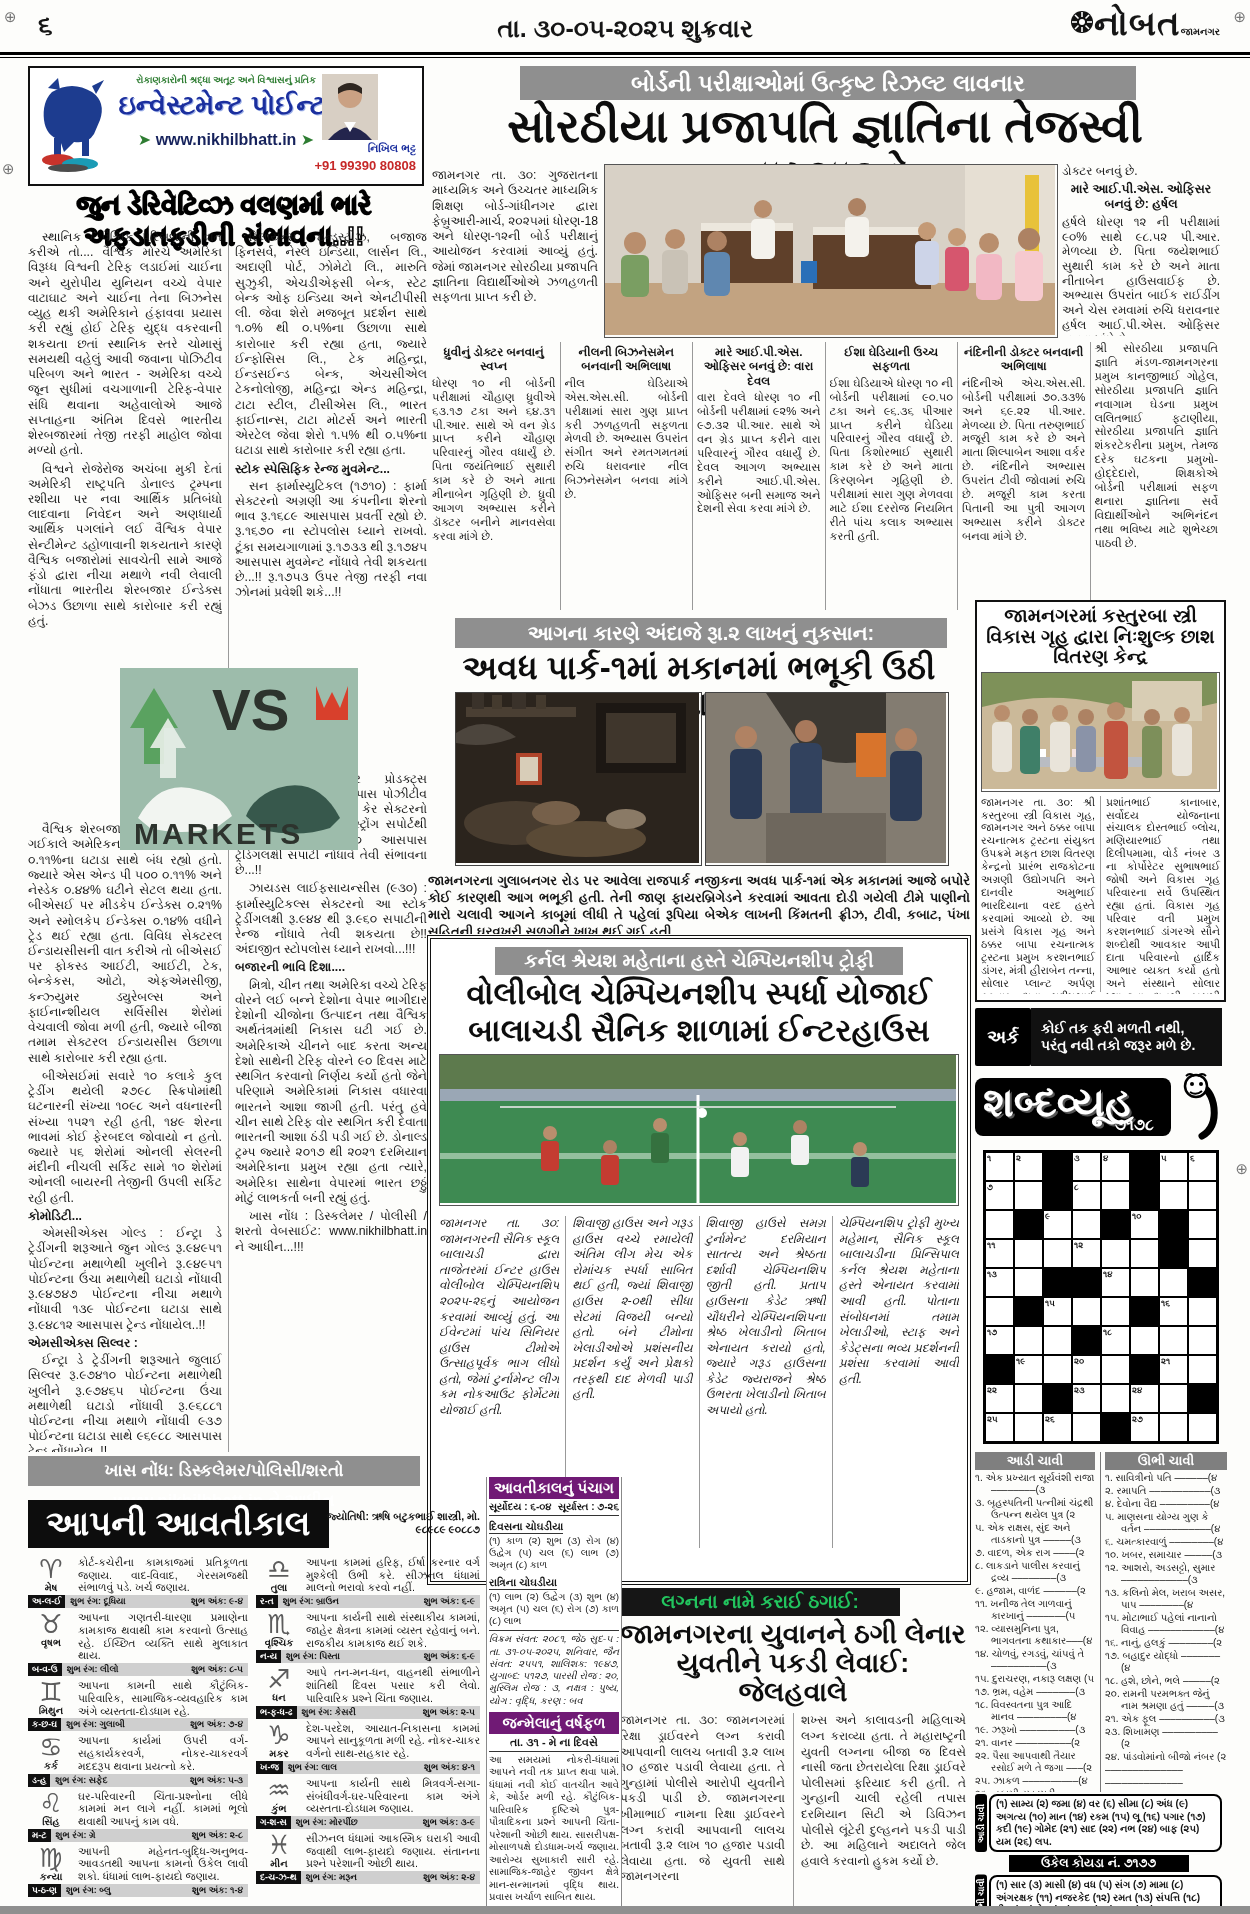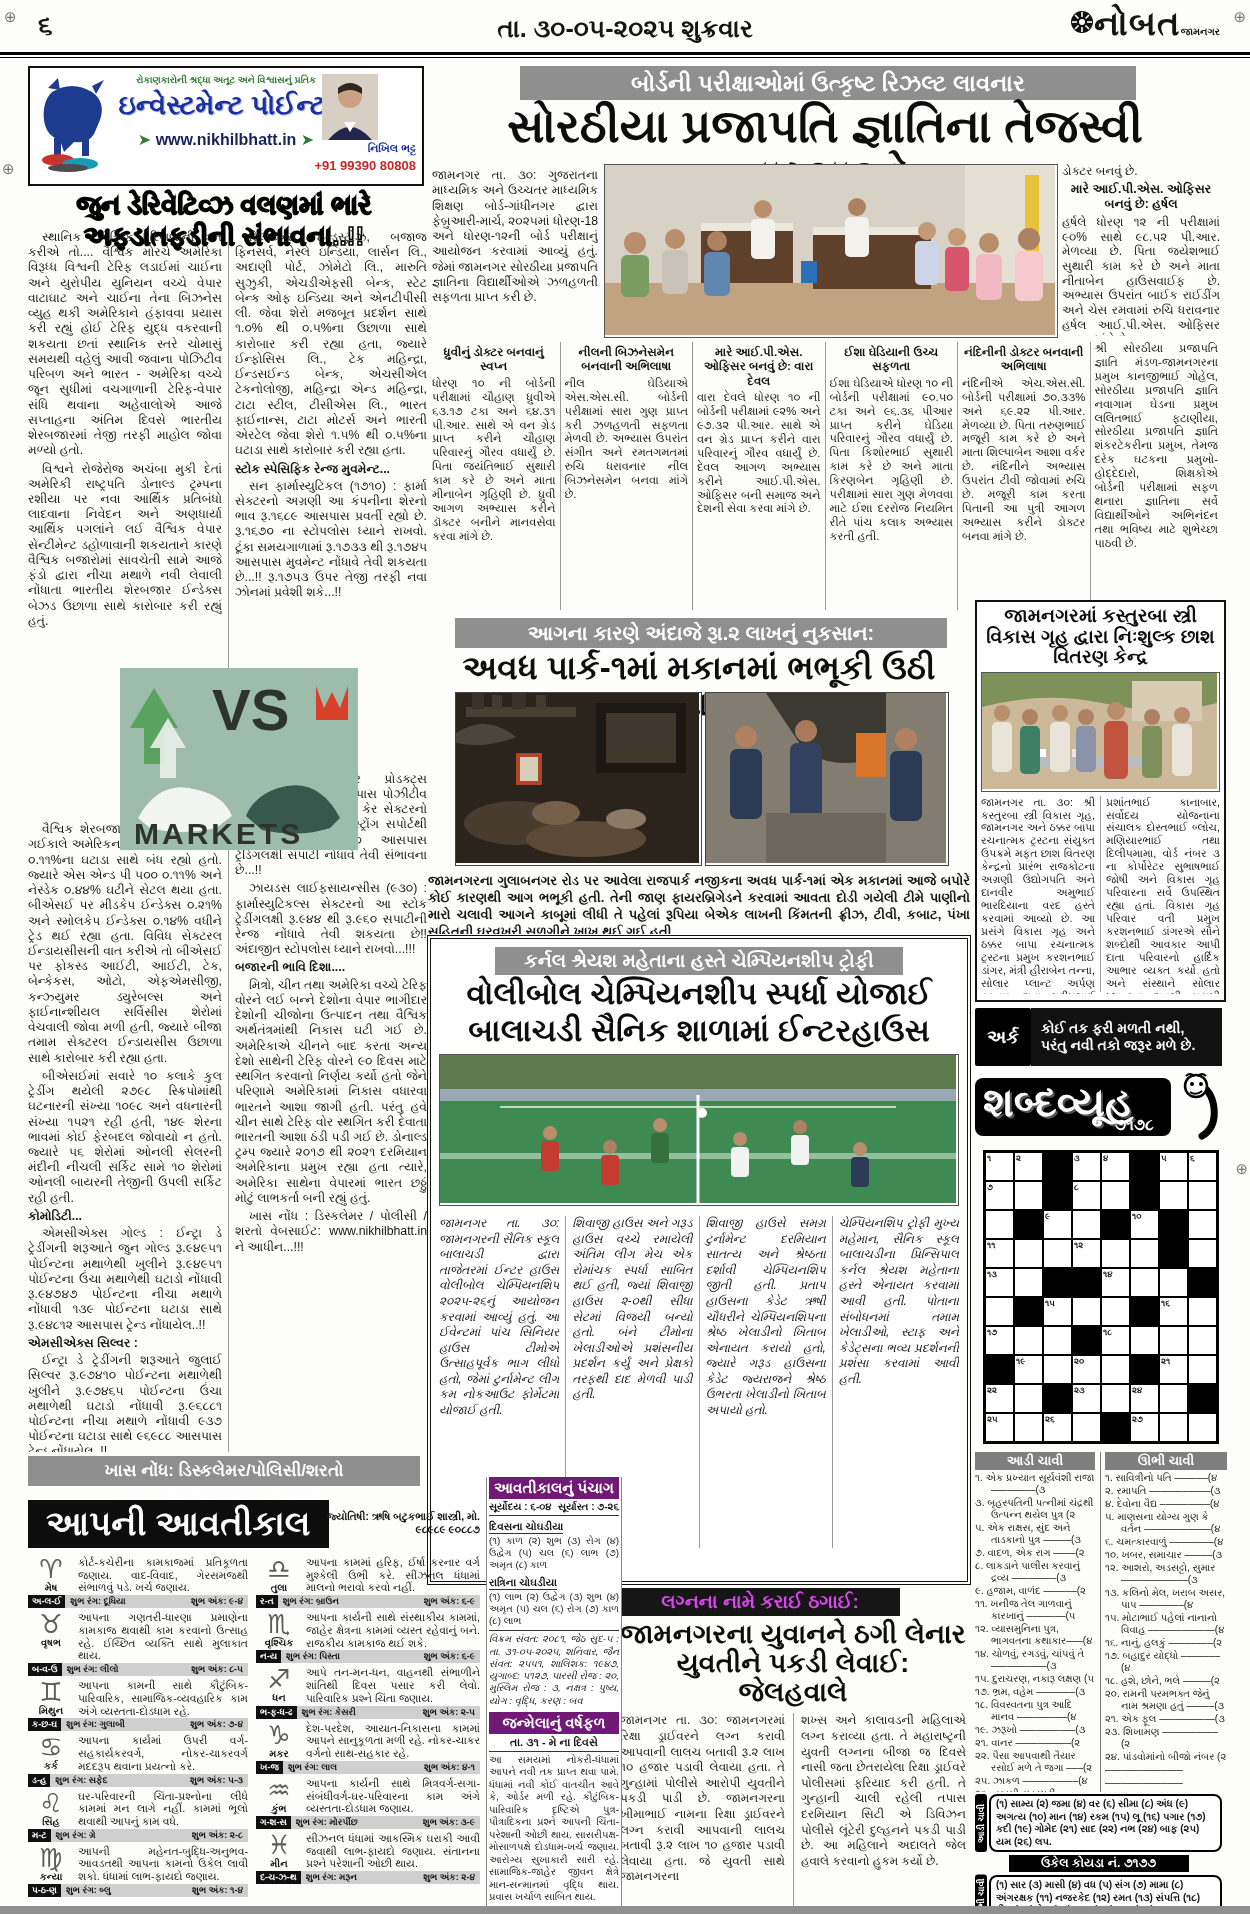--- a/index.html
+++ b/index.html
@@ -4,21 +4,21 @@
 <style>
   html,body{margin:0;padding:0;background:#e9e7e2;}
   .sheet{position:relative;width:1250px;height:1914px;margin:0 auto;background:#fdfdfb;
          font-family:"Liberation Sans","DejaVu Sans",sans-serif;color:#151515;overflow:hidden;}
   .abs{position:absolute;}
   .clip{overflow:hidden;}
   .jc{text-align:justify;}
   .ctr{text-align:center;}
   .b{font-weight:bold;}
   .kicker{background:#8f8f8f;color:#fff;font-weight:bold;text-align:center;}
-  .kicker-dark{background:#161616;color:#d946ef;font-weight:bold;text-align:center;}
+  .kicker-dark{background:#161616;color:#22c55e;font-weight:bold;text-align:center;}
   .headline{font-weight:900;color:#0d0d0d;text-align:center;line-height:1.08;}
   .hollow{color:#fff;-webkit-text-stroke:1.6px #000;text-shadow:0 0 1px #000;font-weight:900;text-align:center;}
   .p{margin:0 0 3px 0;text-indent:14px;text-align:justify;}
   .bh{font-weight:bold;margin:2px 0;}
   .sub{font-weight:bold;text-align:center;margin:3px 0;}
   .rule-v{border-left:1px solid #9a9a9a;}
   .gray-strip{background:#8f8f8f;color:#fff;font-weight:bold;text-align:center;}
   .boxed{border:2px solid #111;background:#fff;}
   .dbl-box{border:1px solid #111;outline:1px solid #111;outline-offset:2px;background:#fff;}
   

